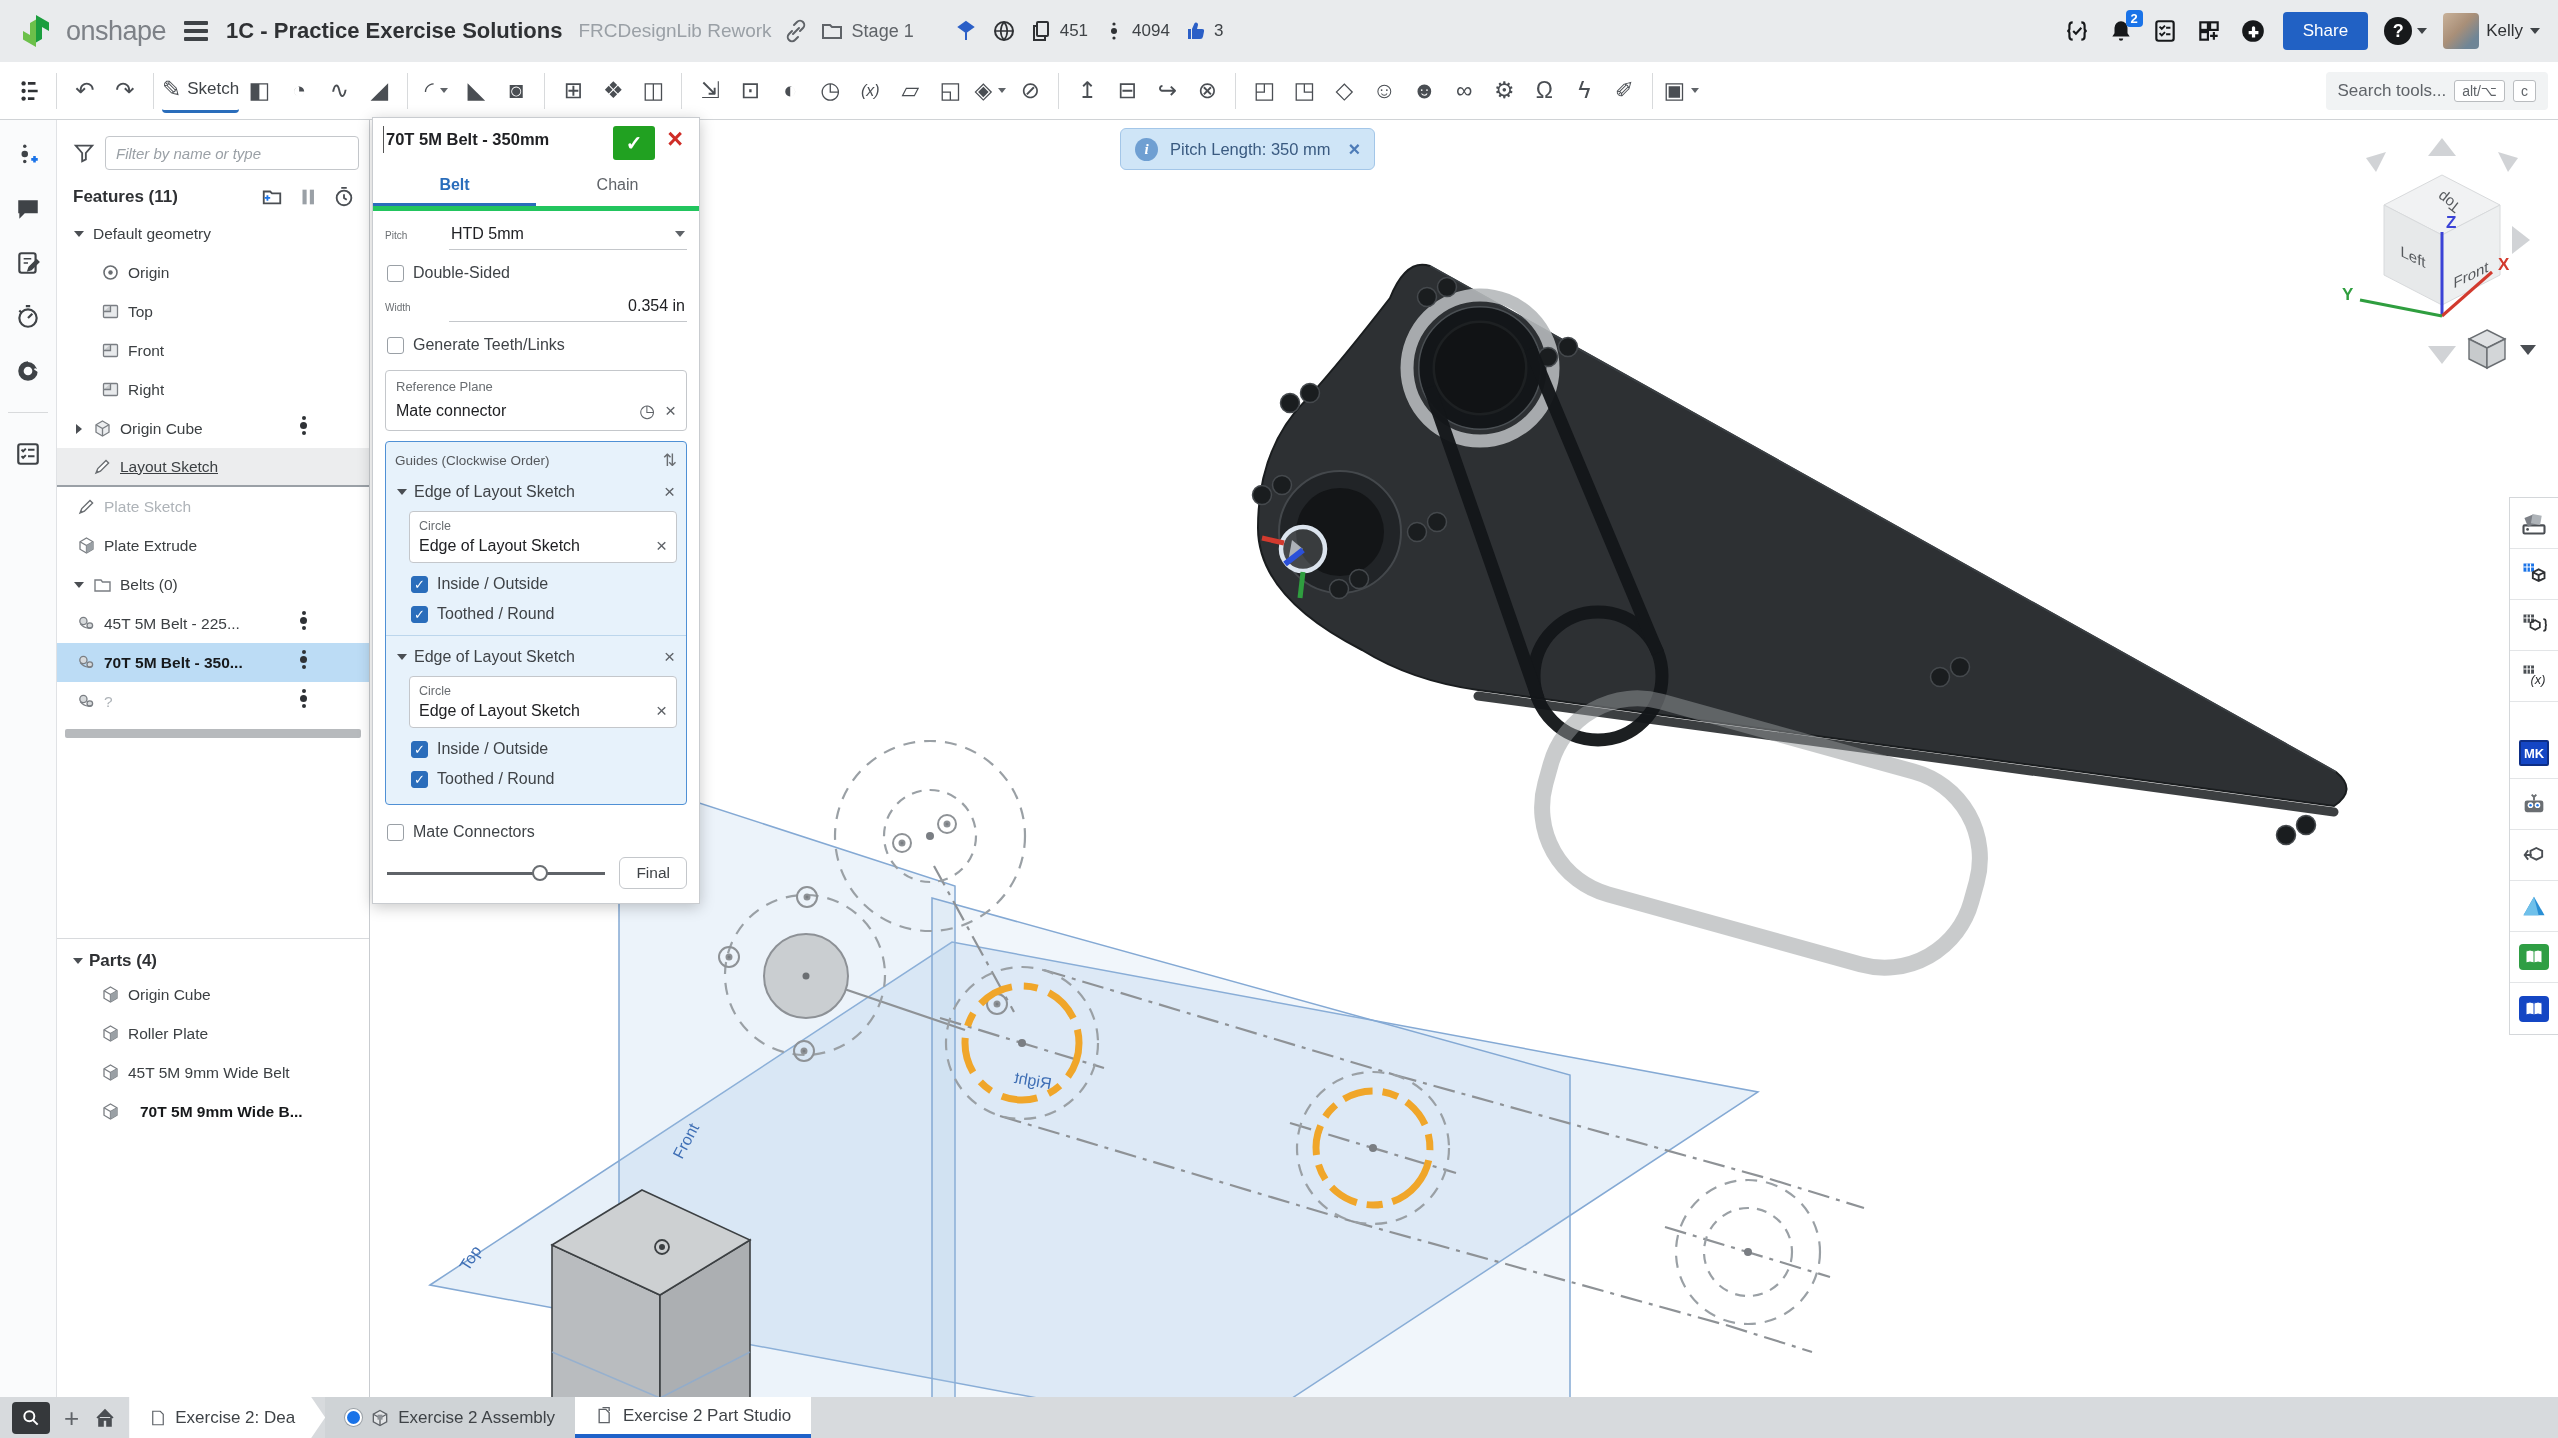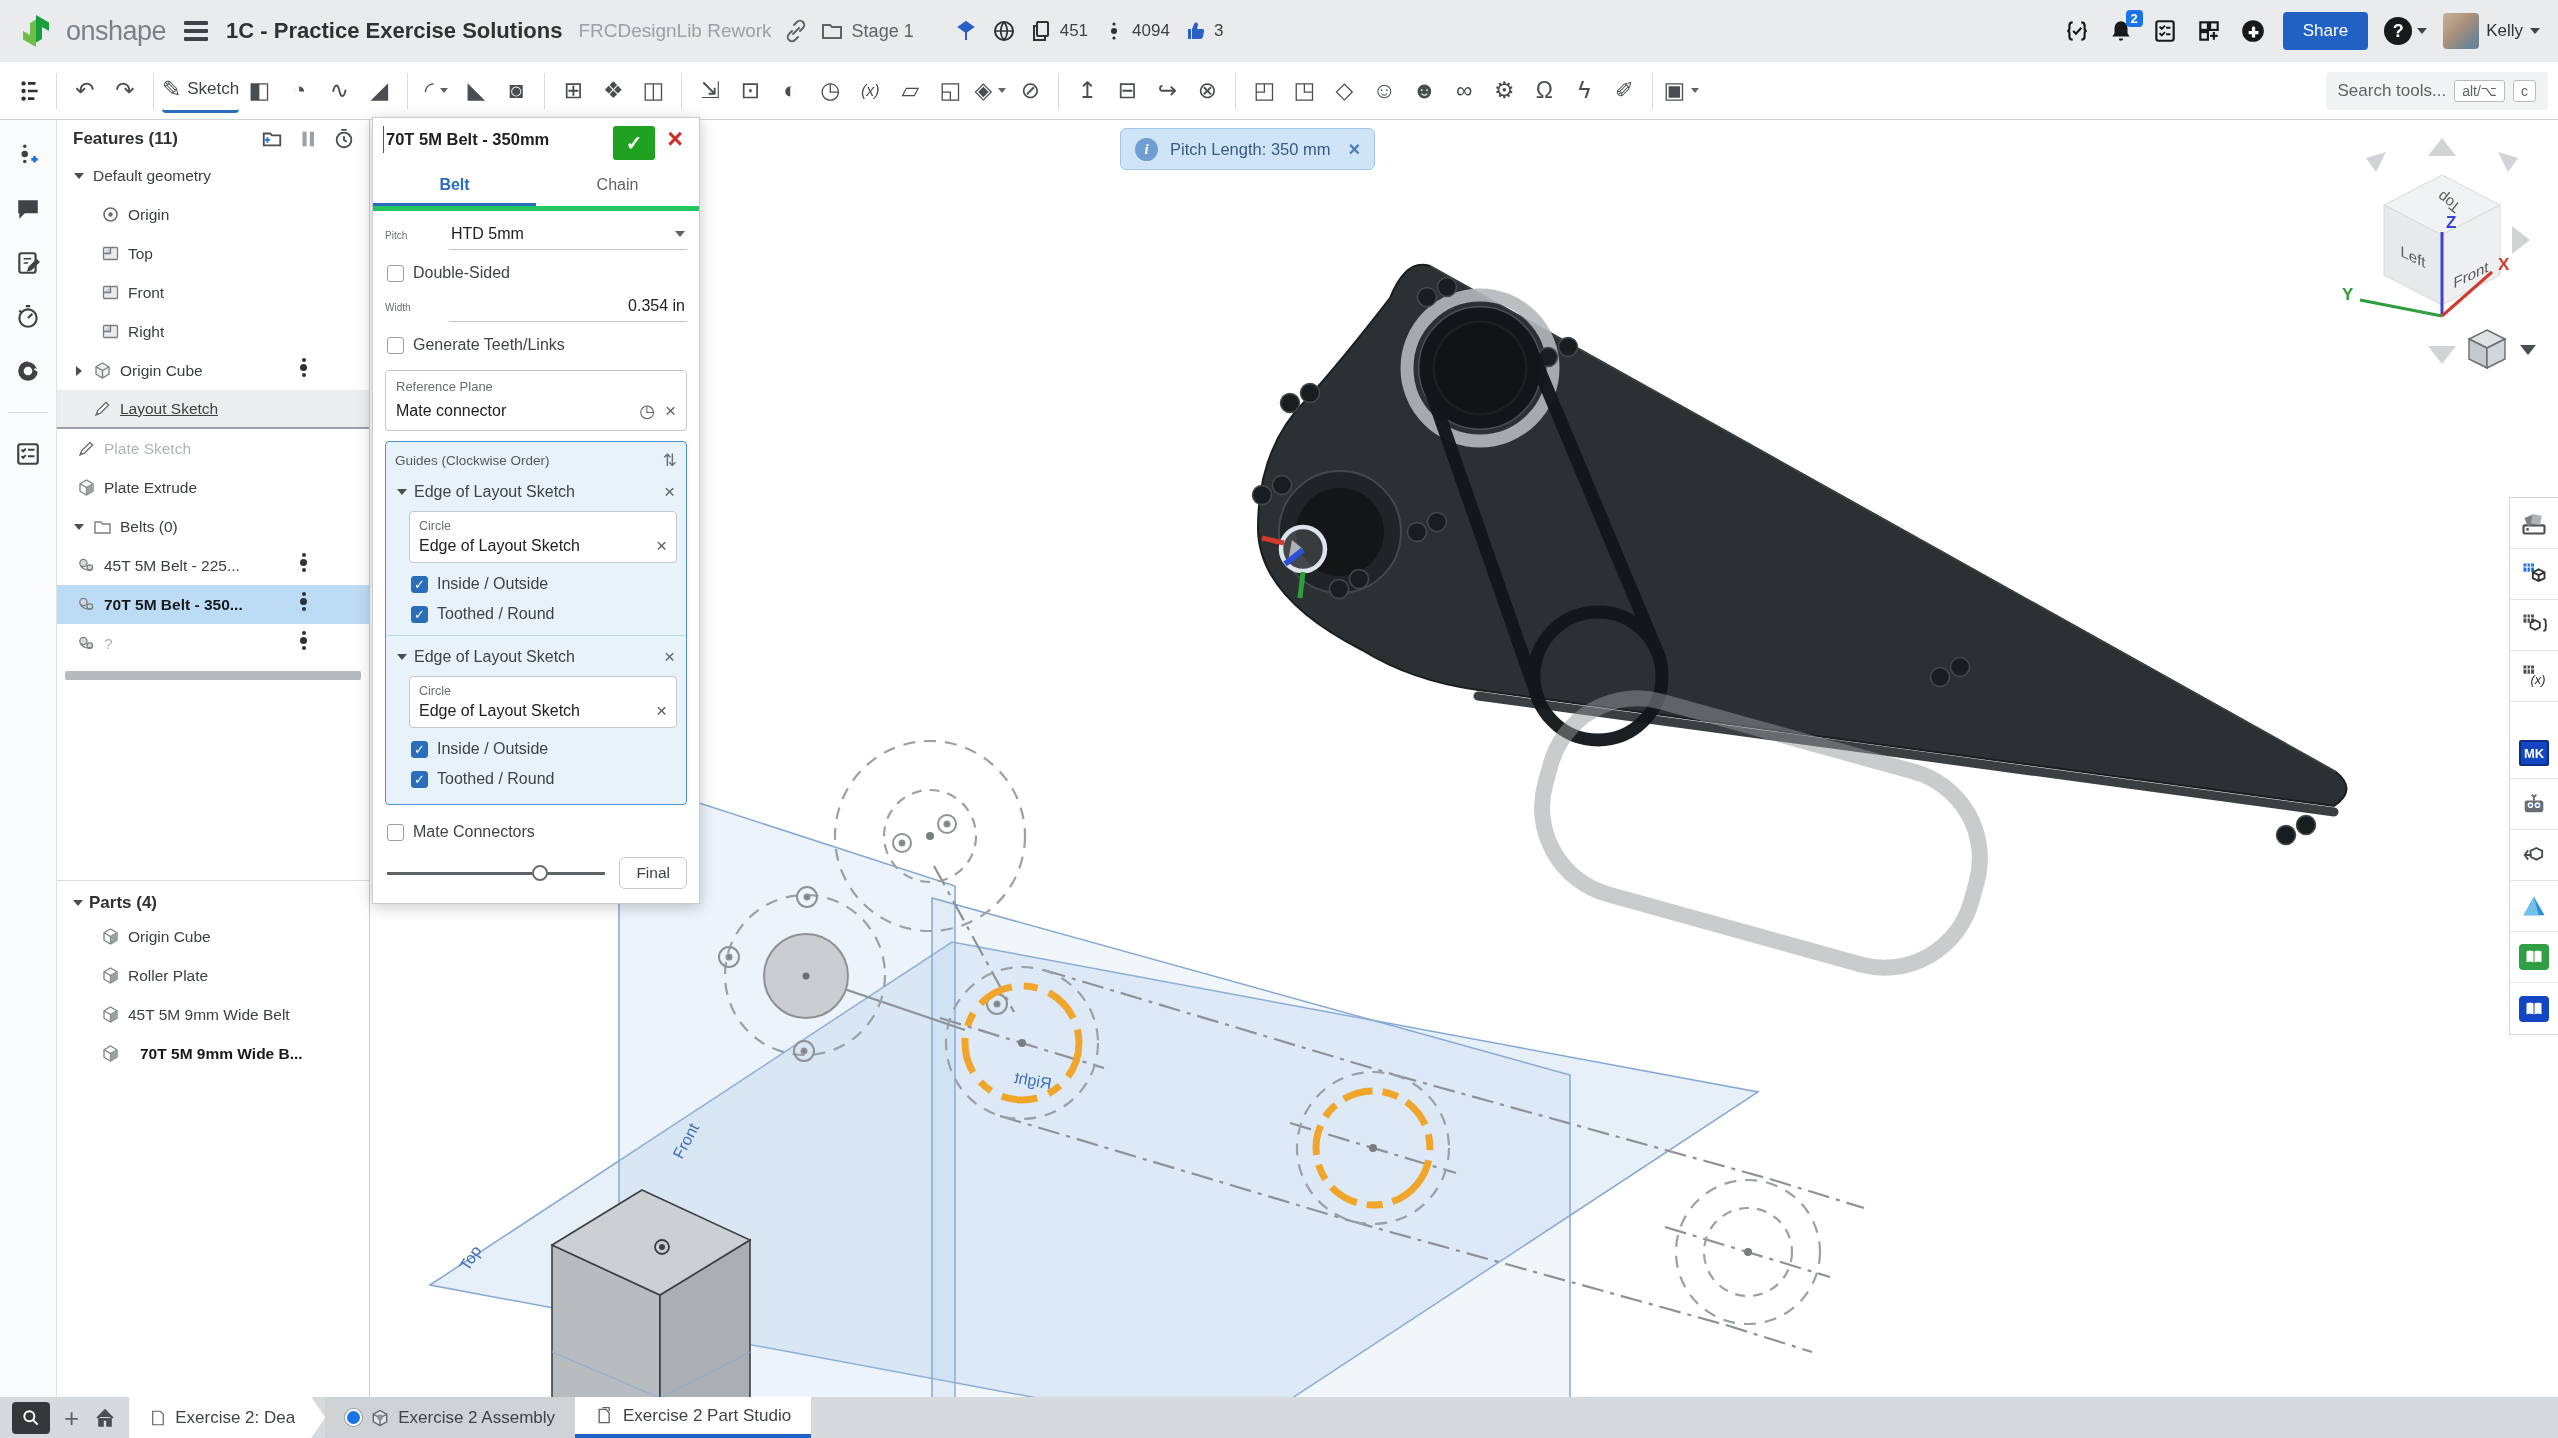--- a/index.html
+++ b/index.html
@@ -602,20 +602,26 @@
       <path d="M12 3 a9 9 0 0 1 9 9 l-3 -2" fill="none" stroke="#fafbfc" stroke-width="1.6"></path>
     </svg>
     <span class="rail-div"></span>
     <svg class="rail-ic" viewBox="0 0 24 24">
       <rect x="3" y="3" width="18" height="18" rx="2" fill="none" stroke="currentColor" stroke-width="2"></rect>
       <path d="M6 8 l1.5 1.5 L10 7 M12 8 h6 M6 14 l1.5 1.5 L10 13 M12 14 h6" fill="none" stroke="currentColor" stroke-width="1.8"></path>
     </svg>
   </aside>
 
   <section class="panel">
+    <div class="filter-row">
+      <svg width="22" height="22" viewBox="0 0 24 24">
+        <path d="M3 4 h18 L14 12 v7 l-4 2 v-9 Z" fill="none" stroke="#4a4e53" stroke-width="2"></path>
+      </svg>
+      <input class="filter-input" placeholder="Filter by name or type" style="">
+    </div>
     <div class="feat-header">
       <span class="title">Features (11)</span>
       <svg class="hic" viewBox="0 0 24 24">
         <path d="M3 6 h7 l2 2 h9 v11 H3 Z" fill="none" stroke="currentColor" stroke-width="2"></path>
         <path d="M7 10 v6 M4 13 h6" stroke="#1a73e8" stroke-width="2"></path>
       </svg>
       <svg class="hic" viewBox="0 0 24 24">
         <rect x="6" y="4" width="4.5" height="16" fill="#9aa0a6"></rect>
           <rect x="14" y="4" width="4.5" height="16" fill="#9aa0a6"></rect>
       </svg>

